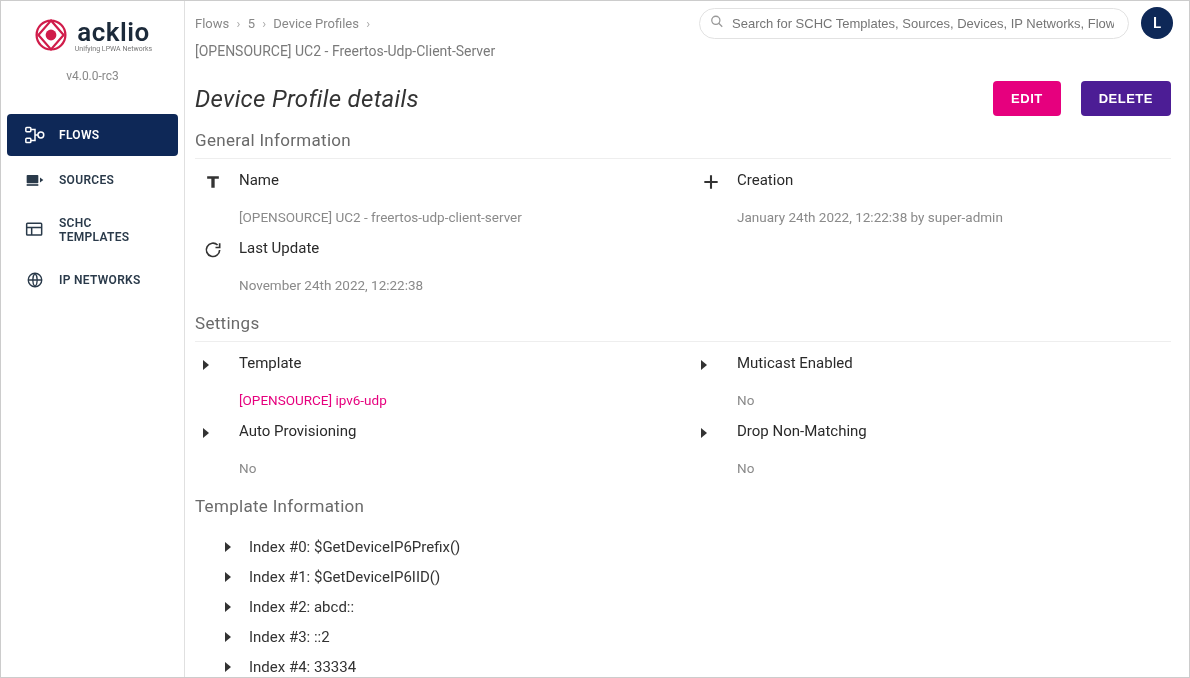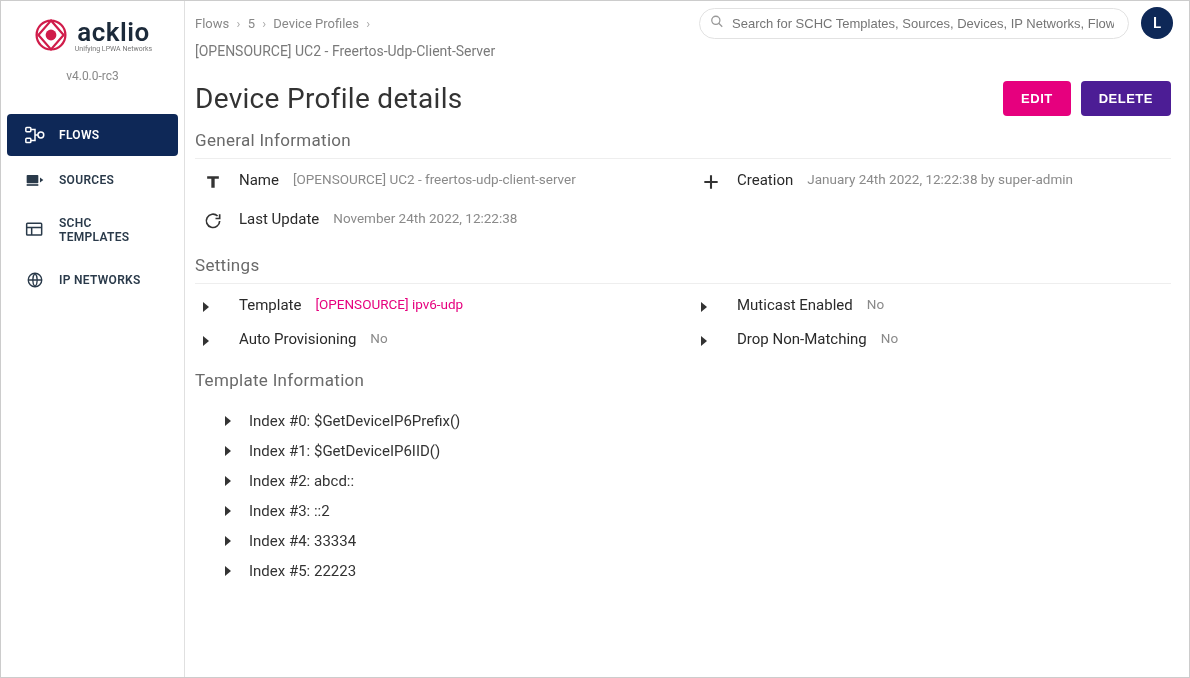--- a/index.html
+++ b/index.html
@@ -85,22 +85,22 @@
     border-radius: 50%;
     background: #0e2857;
     color: #fff;
     display: flex; align-items: center; justify-content: center;
     font-weight: 600; font-size: 15px;
     cursor: pointer;
   }
 
   .content { padding: 8px 18px 20px 10px; overflow-y: auto; flex:1; }
   .title-row { display: flex; align-items: center; justify-content: space-between; margin: 8px 0 14px; }
-  .page-title { font-size: 28px; font-weight: 400; color: #333; letter-spacing: .3px; }
-  .btns { display: flex; gap: 10px; }
+  .page-title { font-size: 24px; font-weight: 400; color: #333; letter-spacing: .3px; font-style: italic; }
+  .btns { display: flex; gap: 20px; }
   .btn {
     border: none; border-radius: 4px;
     padding: 10px 18px;
     font-size: 13px; font-weight: 600; letter-spacing: .5px;
     color: #fff; cursor: pointer;
   }
   .btn-edit { background: #e6007e; }
   .btn-delete { background: #4c1d95; }
 
   .section-head {
@@ -117,21 +117,21 @@
     grid-template-columns: 1fr 1fr;
     column-gap: 20px;
     row-gap: 14px;
     margin-bottom: 20px;
   }
   .kv {
     display: flex; gap: 14px; align-items: flex-start;
     padding-left: 8px;
   }
   .kv-icon { width: 22px; color: #333; flex-shrink: 0; padding-top: 1px; }
-  .kv-body { display: flex; gap: 14px; }
+  .kv-body { display: flex; flex-direction: column; gap: 20px; }
   .kv-label { font-size: 15px; color: #2a2a2a; }
   .kv-value { font-size: 13.5px; color: #8a8a8a; }
   .kv-value.link { color: #e6007e; }
 
   .arrow-icon {
     display:inline-block; width:0; height:0;
     border-top: 5px solid transparent;
     border-bottom: 5px solid transparent;
     border-left: 6px solid #333;
   }

